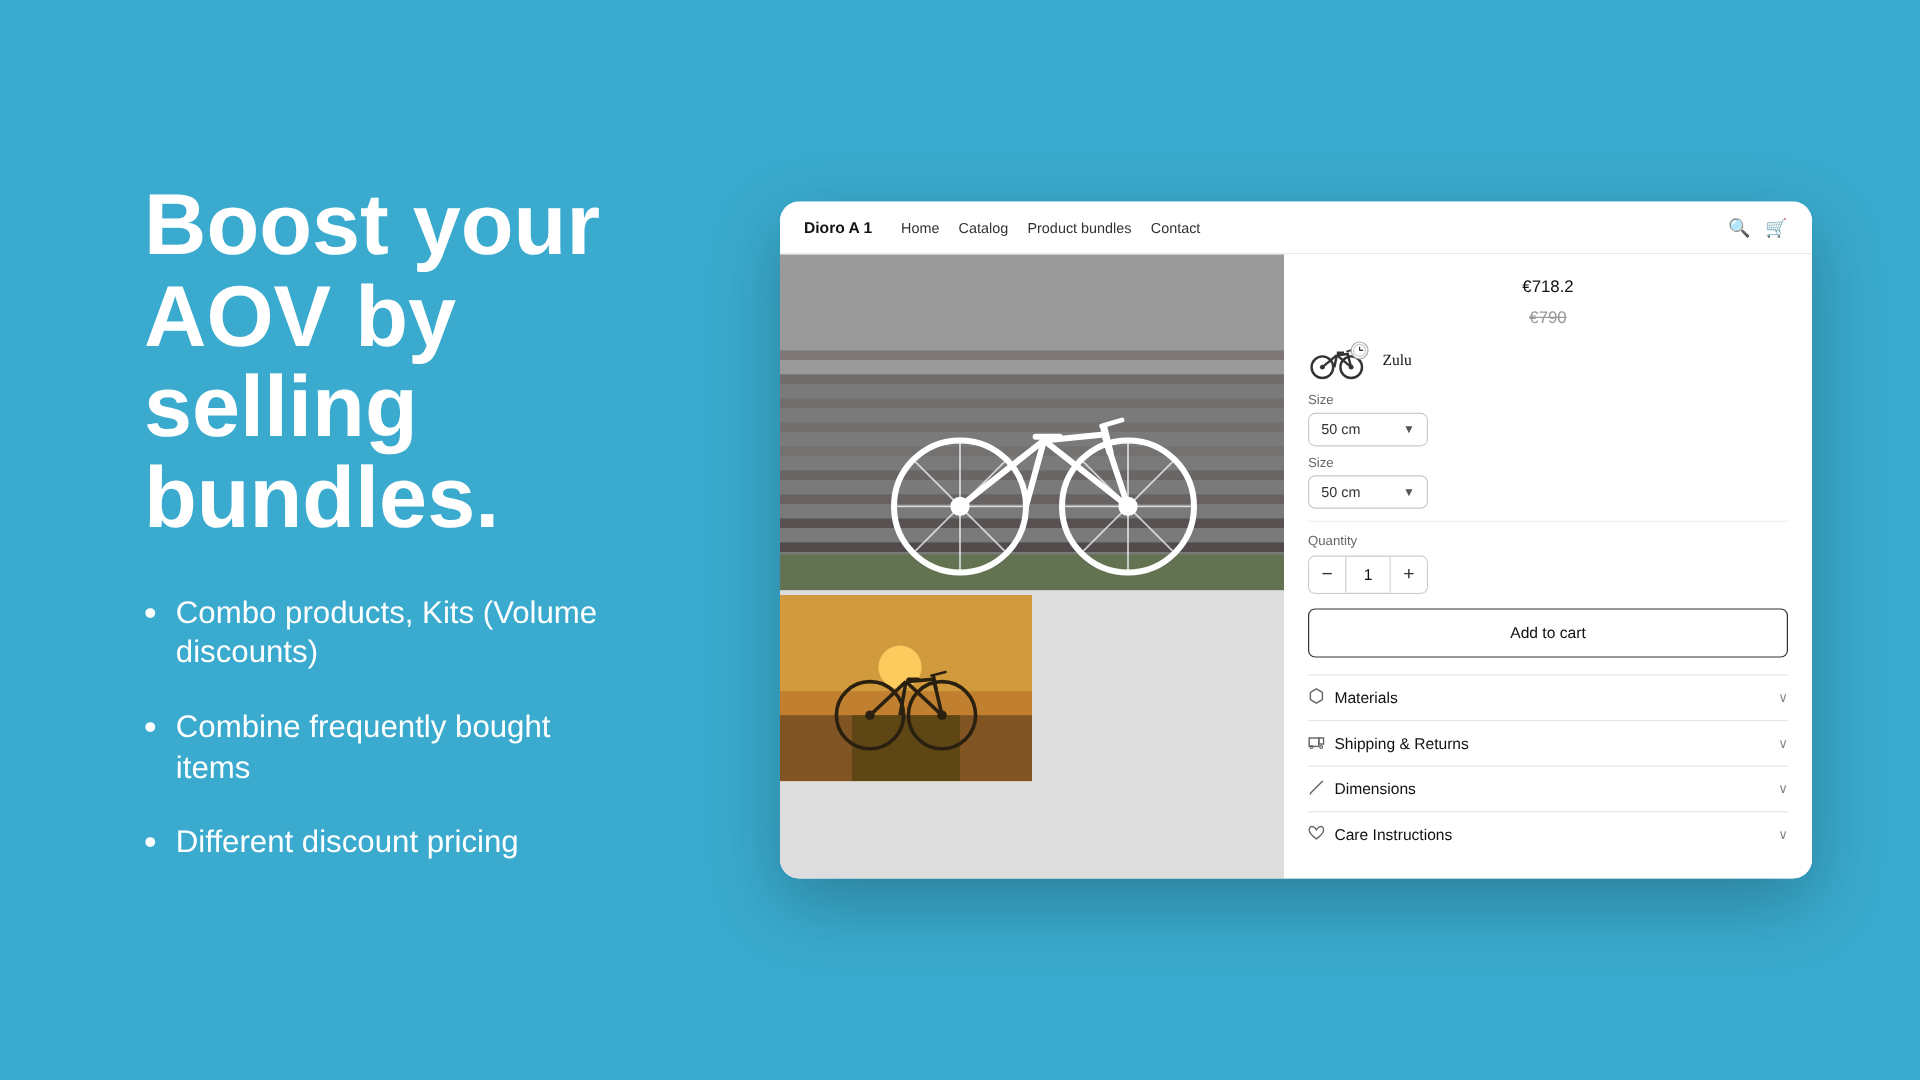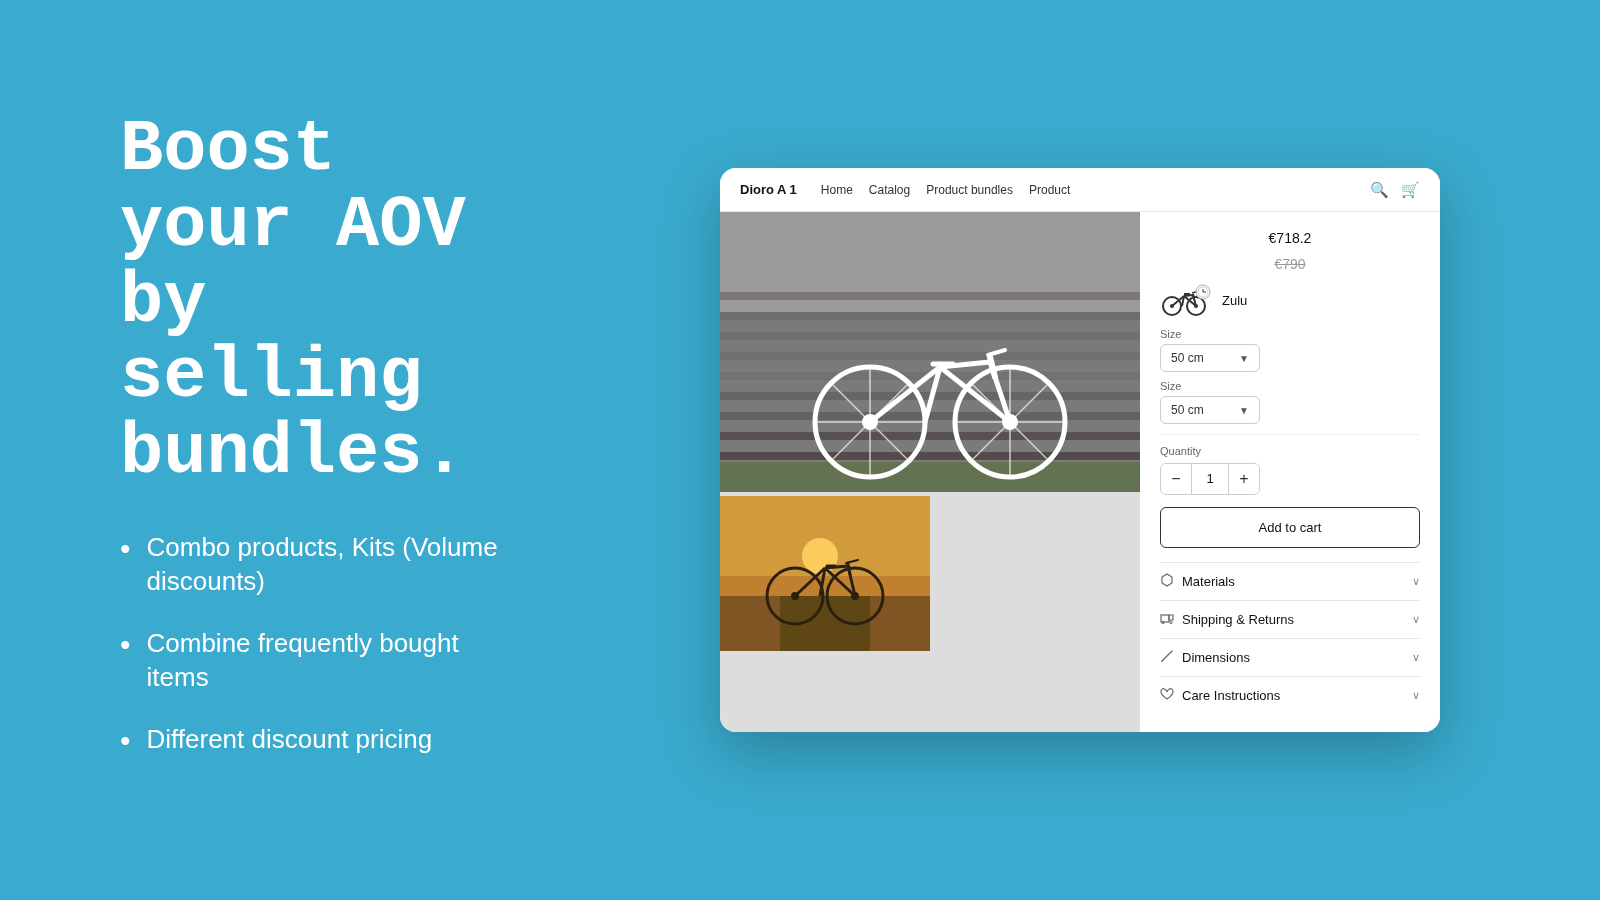--- a/index.html
+++ b/index.html
@@ -17,21 +17,20 @@
       flex: 0 0 580px;
       padding: 60px 60px 60px 120px;
       color: white;
     }
 
     .headline {
       font-size: 72px;
       font-weight: 800;
       line-height: 1.05;
       margin-bottom: 40px;
-      font-family: Liberation Mono, monospace;
     }
 
     .bullet-list {
       list-style: none;
       padding: 0;
     }
 
     .bullet-list li {
       display: flex;
       align-items: flex-start;
@@ -55,21 +54,21 @@
       align-items: center;
       justify-content: center;
       padding: 40px 40px 40px 20px;
     }
 
     
     .browser-window {
       background: #f8f8f8;
       border-radius: 16px;
       box-shadow: 0 20px 60px rgba(0,0,0,0.25);
-      width: 720px;
+      width: 860px;
       min-height: 560px;
       overflow: hidden;
     }
 
     
     .nav-bar {
       background: white;
       border-bottom: 1px solid #e5e5e5;
       display: flex;
       align-items: center;
@@ -157,20 +156,21 @@
       color: #999;
       text-decoration: line-through;
     }
 
     
     .bundle-item {
       display: flex;
       align-items: center;
       gap: 10px;
       margin-bottom: 10px;
+      font-family: Liberation Serif, serif;
     }
 
     .bundle-bike-icon {
       width: 52px;
       height: 36px;
       flex-shrink: 0;
     }
 
     .bundle-item-name {
       font-size: 13px;
@@ -327,21 +327,21 @@
 <div class="right-panel">
   <div class="browser-window">
 
     <nav class="nav-bar">
       <span class="nav-logo">Dioro A 1</span>
       <div class="nav-links">
 
       <span class="nav-link">Home</span>
           <span class="nav-link">Catalog</span>
           <span class="nav-link">Product bundles</span>
-          <span class="nav-link">Product</span>
+          <span class="nav-link">Contact</span>
         </div>
       <div class="nav-icons">
         <span class="nav-icon">🔍</span>
         <span class="nav-icon">🛒</span>
       </div>
     </nav>
 
     <div class="product-area">
 
       <div class="image-gallery">

